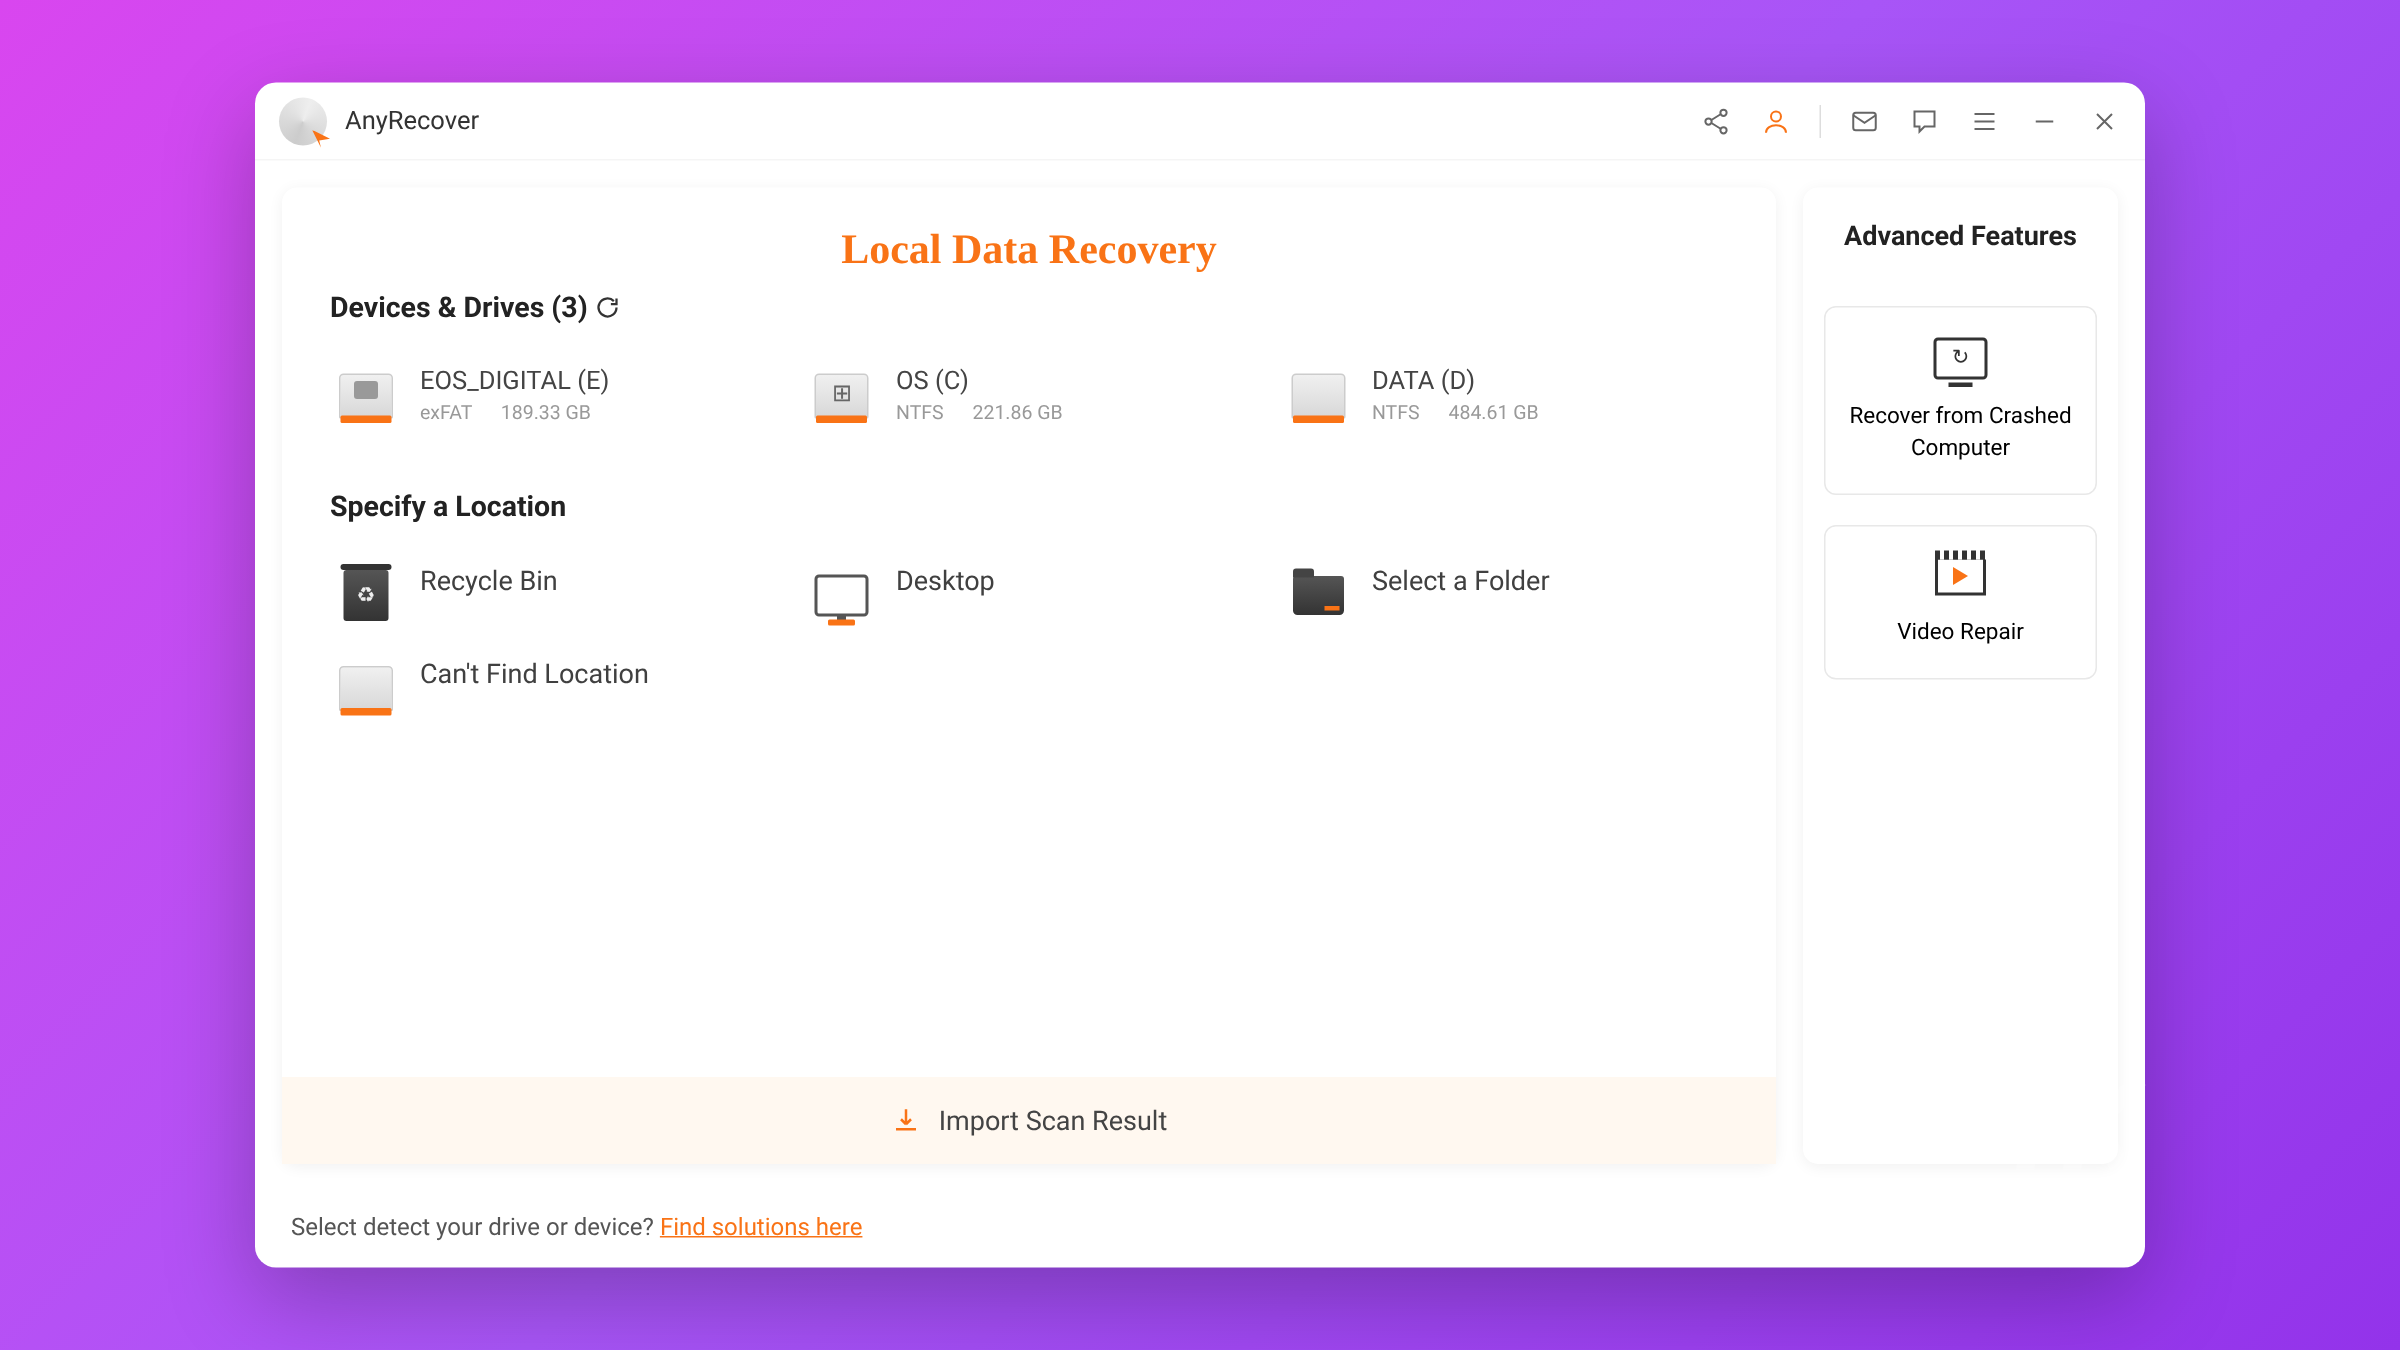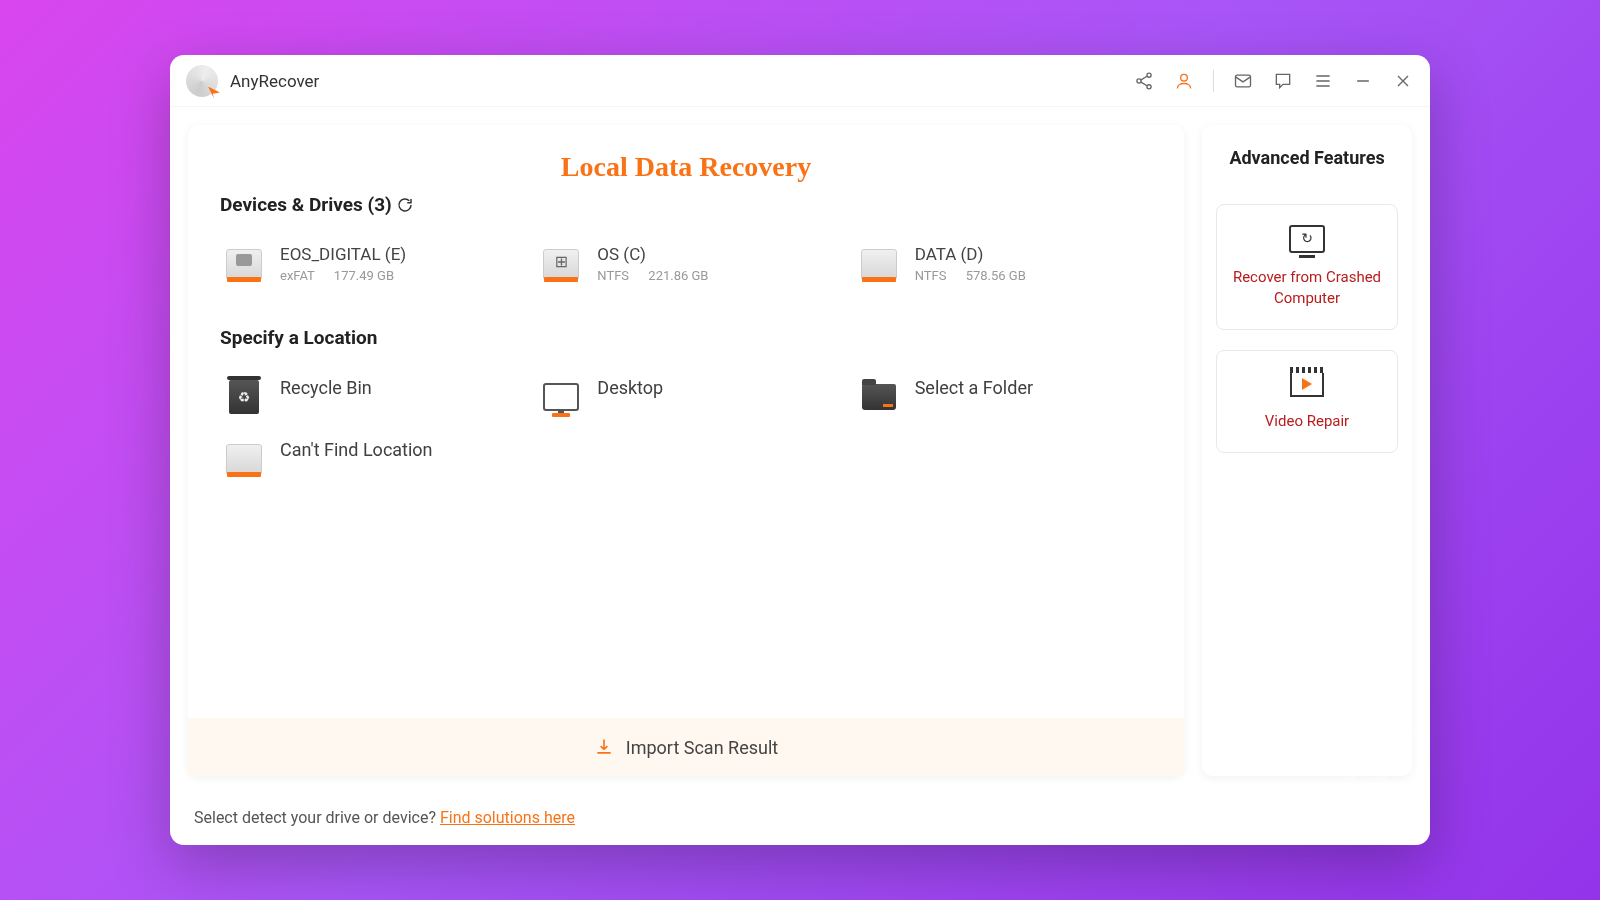--- a/index.html
+++ b/index.html
@@ -232,21 +232,21 @@
     border-radius: 8px;
     padding: 20px 10px;
     display: flex;
     flex-direction: column;
     align-items: center;
     gap: 14px;
     margin-bottom: 20px;
     cursor: pointer;
     text-align: center;
   }
-  .feature-card .fc-label { font-size: 15px; color: #b91c1c; line-height: 1.4; }
+  .feature-card .fc-label { font-size: 15px; color: #000000; line-height: 1.4; }
   .feat-monitor {
     width: 36px; height: 28px;
     border: 2px solid #333; border-radius: 3px;
     position: relative; background: #fff;
   }
   .feat-monitor::before {
     content: "↻"; position: absolute;
     top: 50%; left: 50%; transform: translate(-50%,-55%);
     font-size: 14px; color: #333;
   }
@@ -356,21 +356,21 @@
 
       <div class="drives-grid">
         <div class="drive-item">
           <div class="drive-icon">
               <div class="drive-visual usb"></div>
             </div>
           <div class="drive-info">
             <div class="name">EOS_DIGITAL (E)</div>
             <div class="meta">
               <span>exFAT</span>
-              <span>177.49 GB</span>
+              <span>189.33 GB</span>
             </div>
           </div>
         </div>
         <div class="drive-item">
           <div class="drive-icon">
               <div class="drive-visual win"></div>
             </div>
           <div class="drive-info">
             <div class="name">OS (C)</div>
             <div class="meta">
@@ -380,21 +380,21 @@
           </div>
         </div>
         <div class="drive-item">
           <div class="drive-icon">
               <div class="drive-visual"></div>
             </div>
           <div class="drive-info">
             <div class="name">DATA (D)</div>
             <div class="meta">
               <span>NTFS</span>
-              <span>578.56 GB</span>
+              <span>484.61 GB</span>
             </div>
           </div>
         </div>
       </div>
 
       <div class="section-header">
         <span>Specify a Location</span>
       </div>
 
       <div class="locations-grid">

